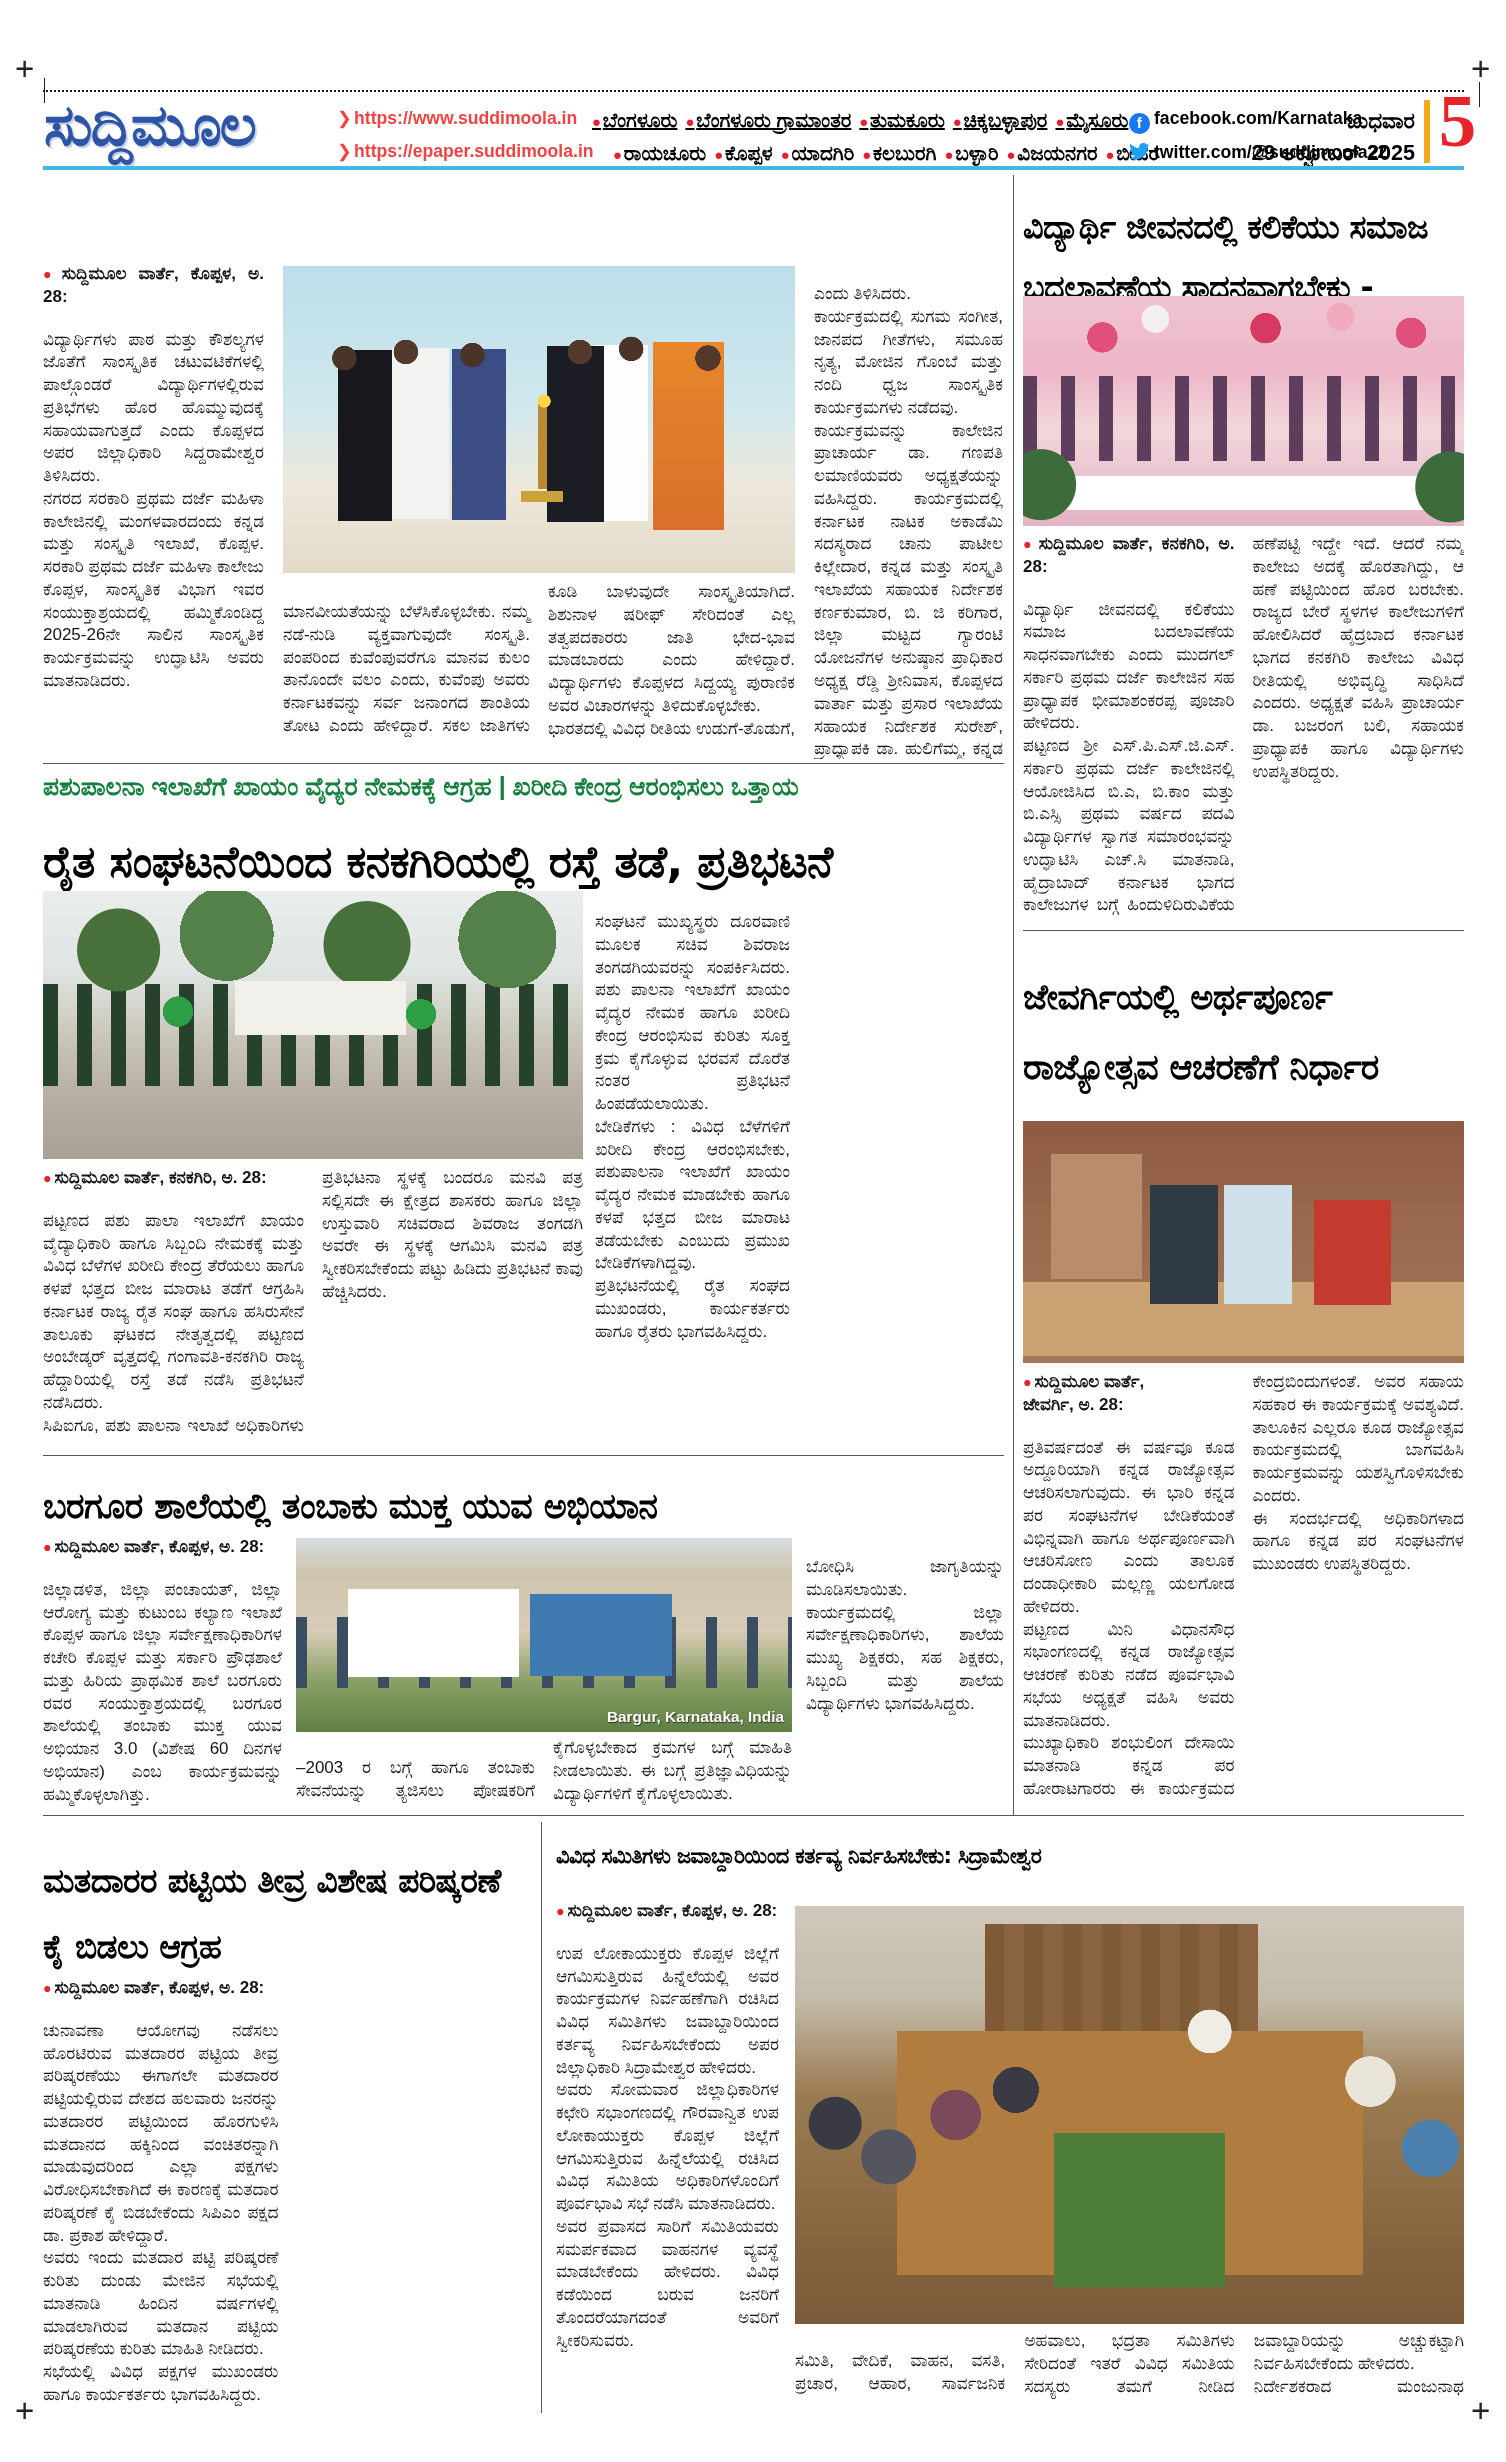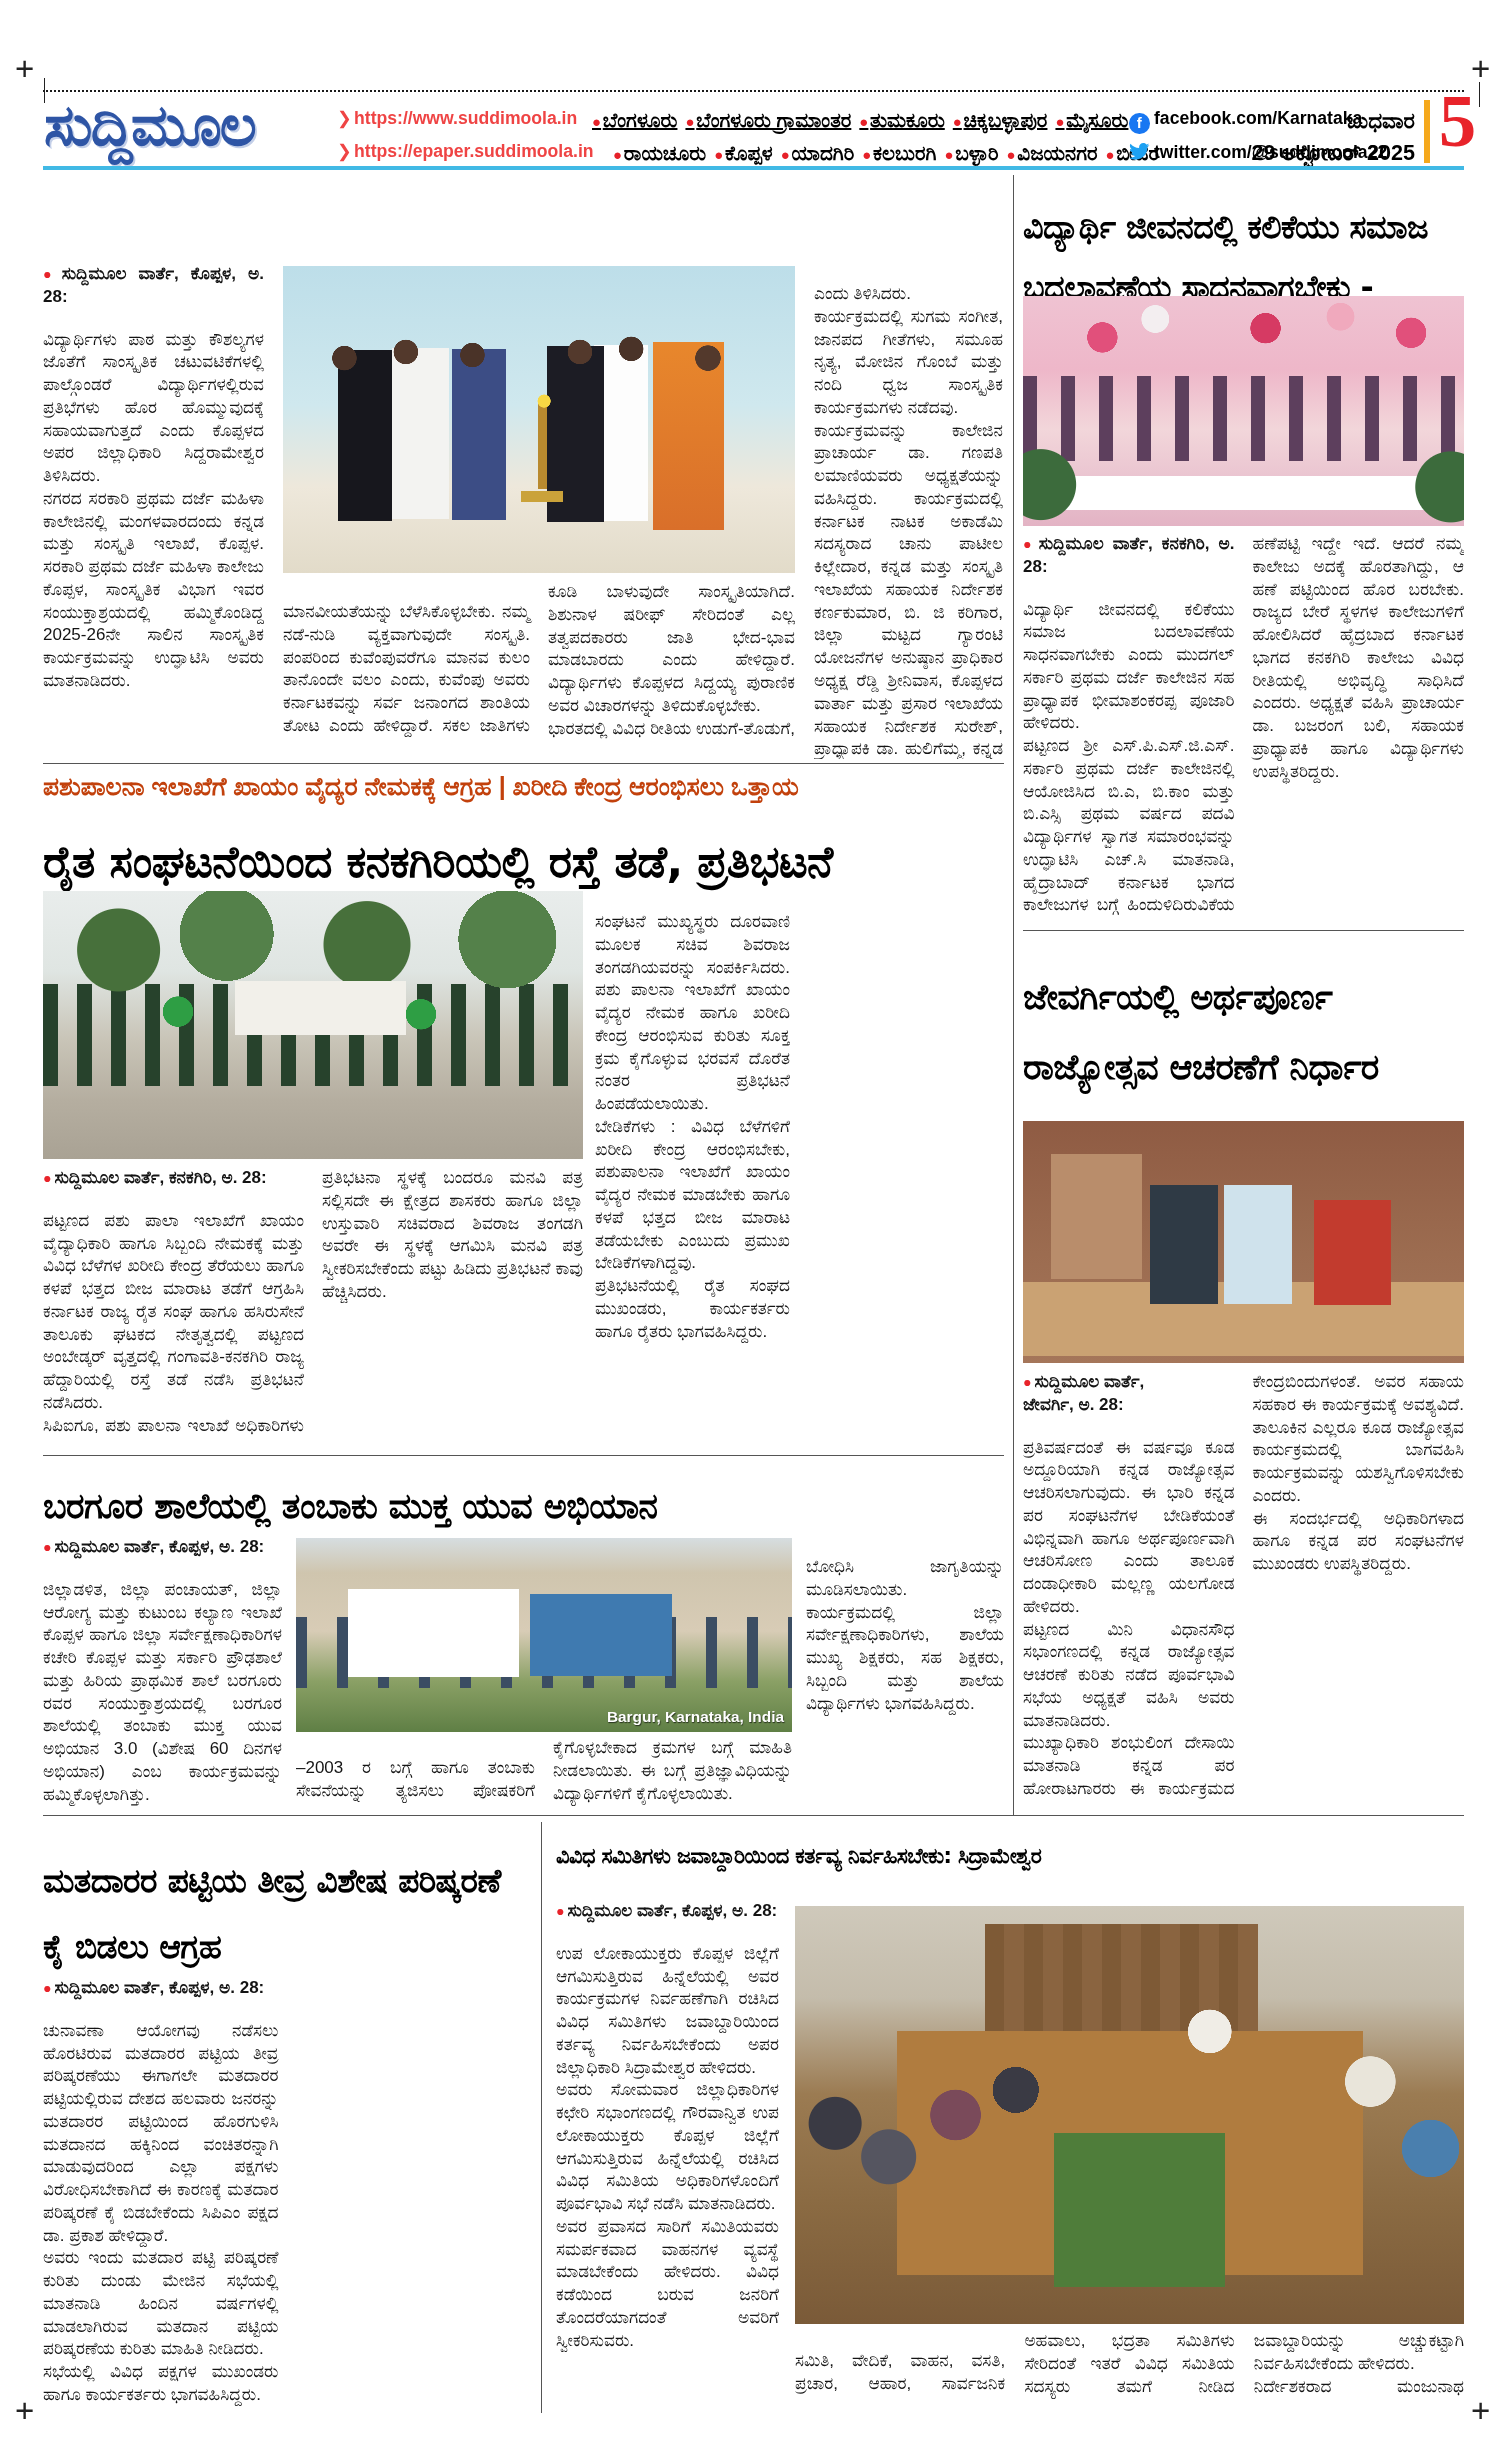--- a/index.html
+++ b/index.html
@@ -25,21 +25,21 @@
   .orangebar{position:absolute;left:1424px;top:100px;width:6.3px;height:63px;background:#f5a81c;}
   .pageno{position:absolute;left:1432px;top:83px;width:51px;text-align:center;font-size:75px;line-height:1;
           color:#e8232a;font-weight:700;font-family:"Liberation Serif",serif;}
   .bluerule{position:absolute;left:43px;top:166px;width:1421px;height:4px;background:#41b9e5;}
   
   .vrule{position:absolute;width:1.1px;background:#555;}
   .hrule{position:absolute;height:1.1px;background:#555;}
   
   .headline{position:absolute;color:#000;font-weight:900;letter-spacing:-0.6px;line-height:1.2;
             font-family:"DejaVu Sans","Liberation Sans",sans-serif;}
-  .kicker{position:absolute;color:#c2410c;font-weight:900;line-height:1.2;}
+  .kicker{position:absolute;color:#15803d;font-weight:900;line-height:1.2;}
   
   .region{position:absolute;overflow:hidden;font-size:17px;line-height:1.34;text-align:justify;color:#141414;
           column-fill:auto;}
   .cols2{column-count:2;column-gap:18px;}
   .cols3{column-count:3;column-gap:19.3px;}
   .dl{display:block;}
   .dldot{color:#e8232a;font-size:14.2px;margin-right:2.8px;}
   .dlagency{font-weight:900;}
   .dlplace{font-weight:700;}
   .bodytext{white-space:pre-line;margin-top:20px;}

